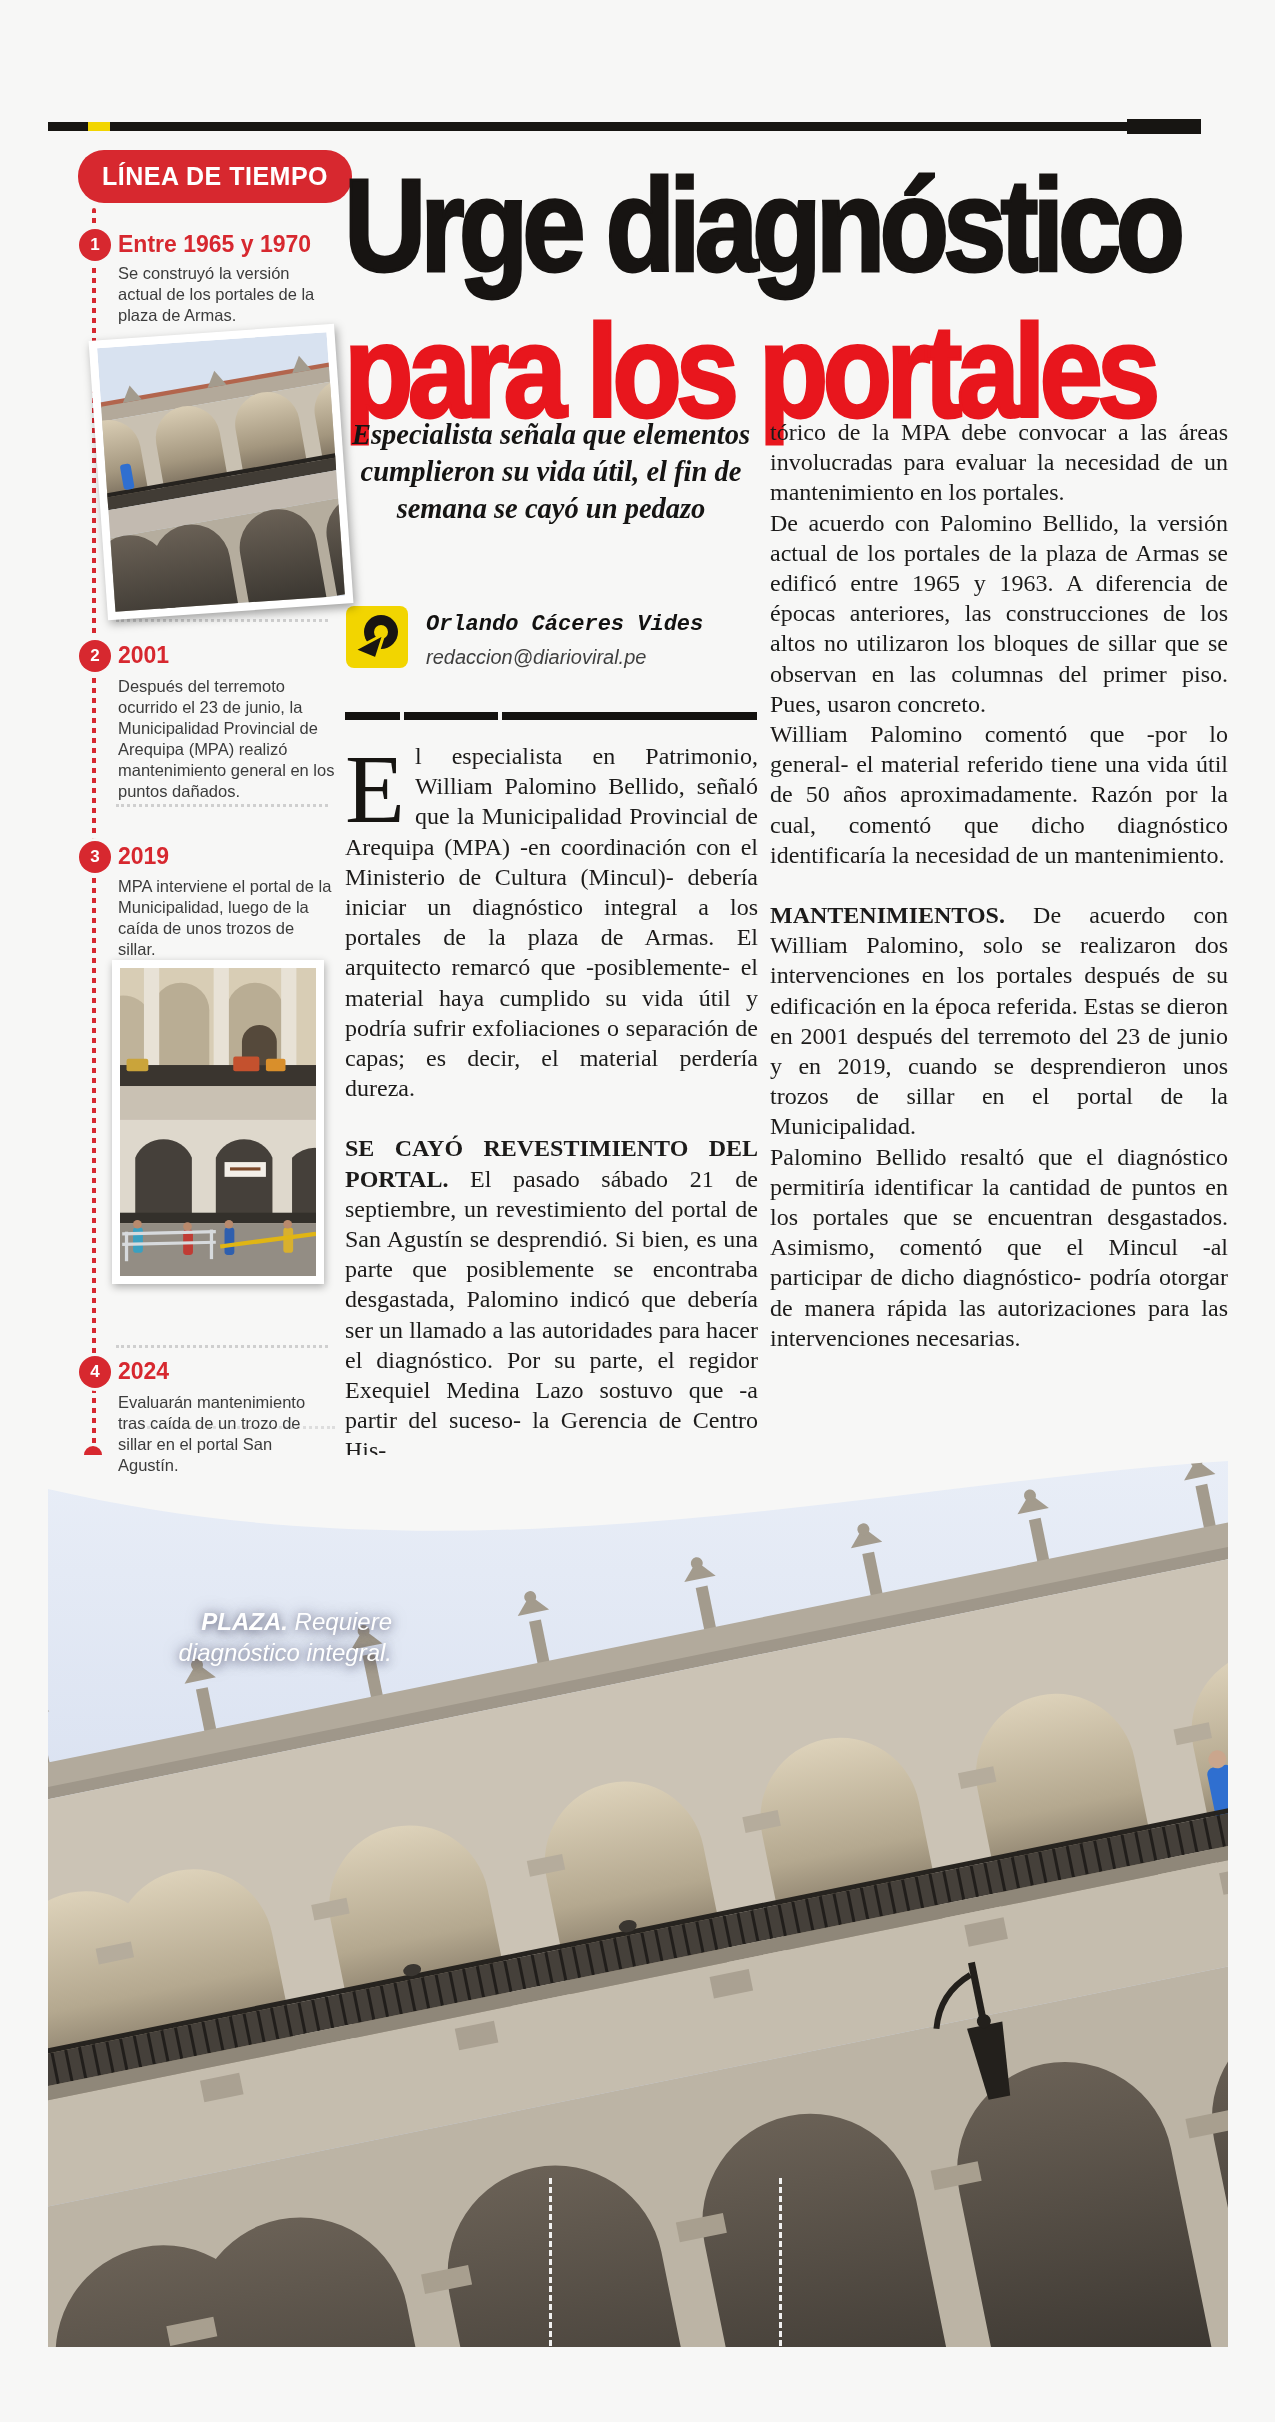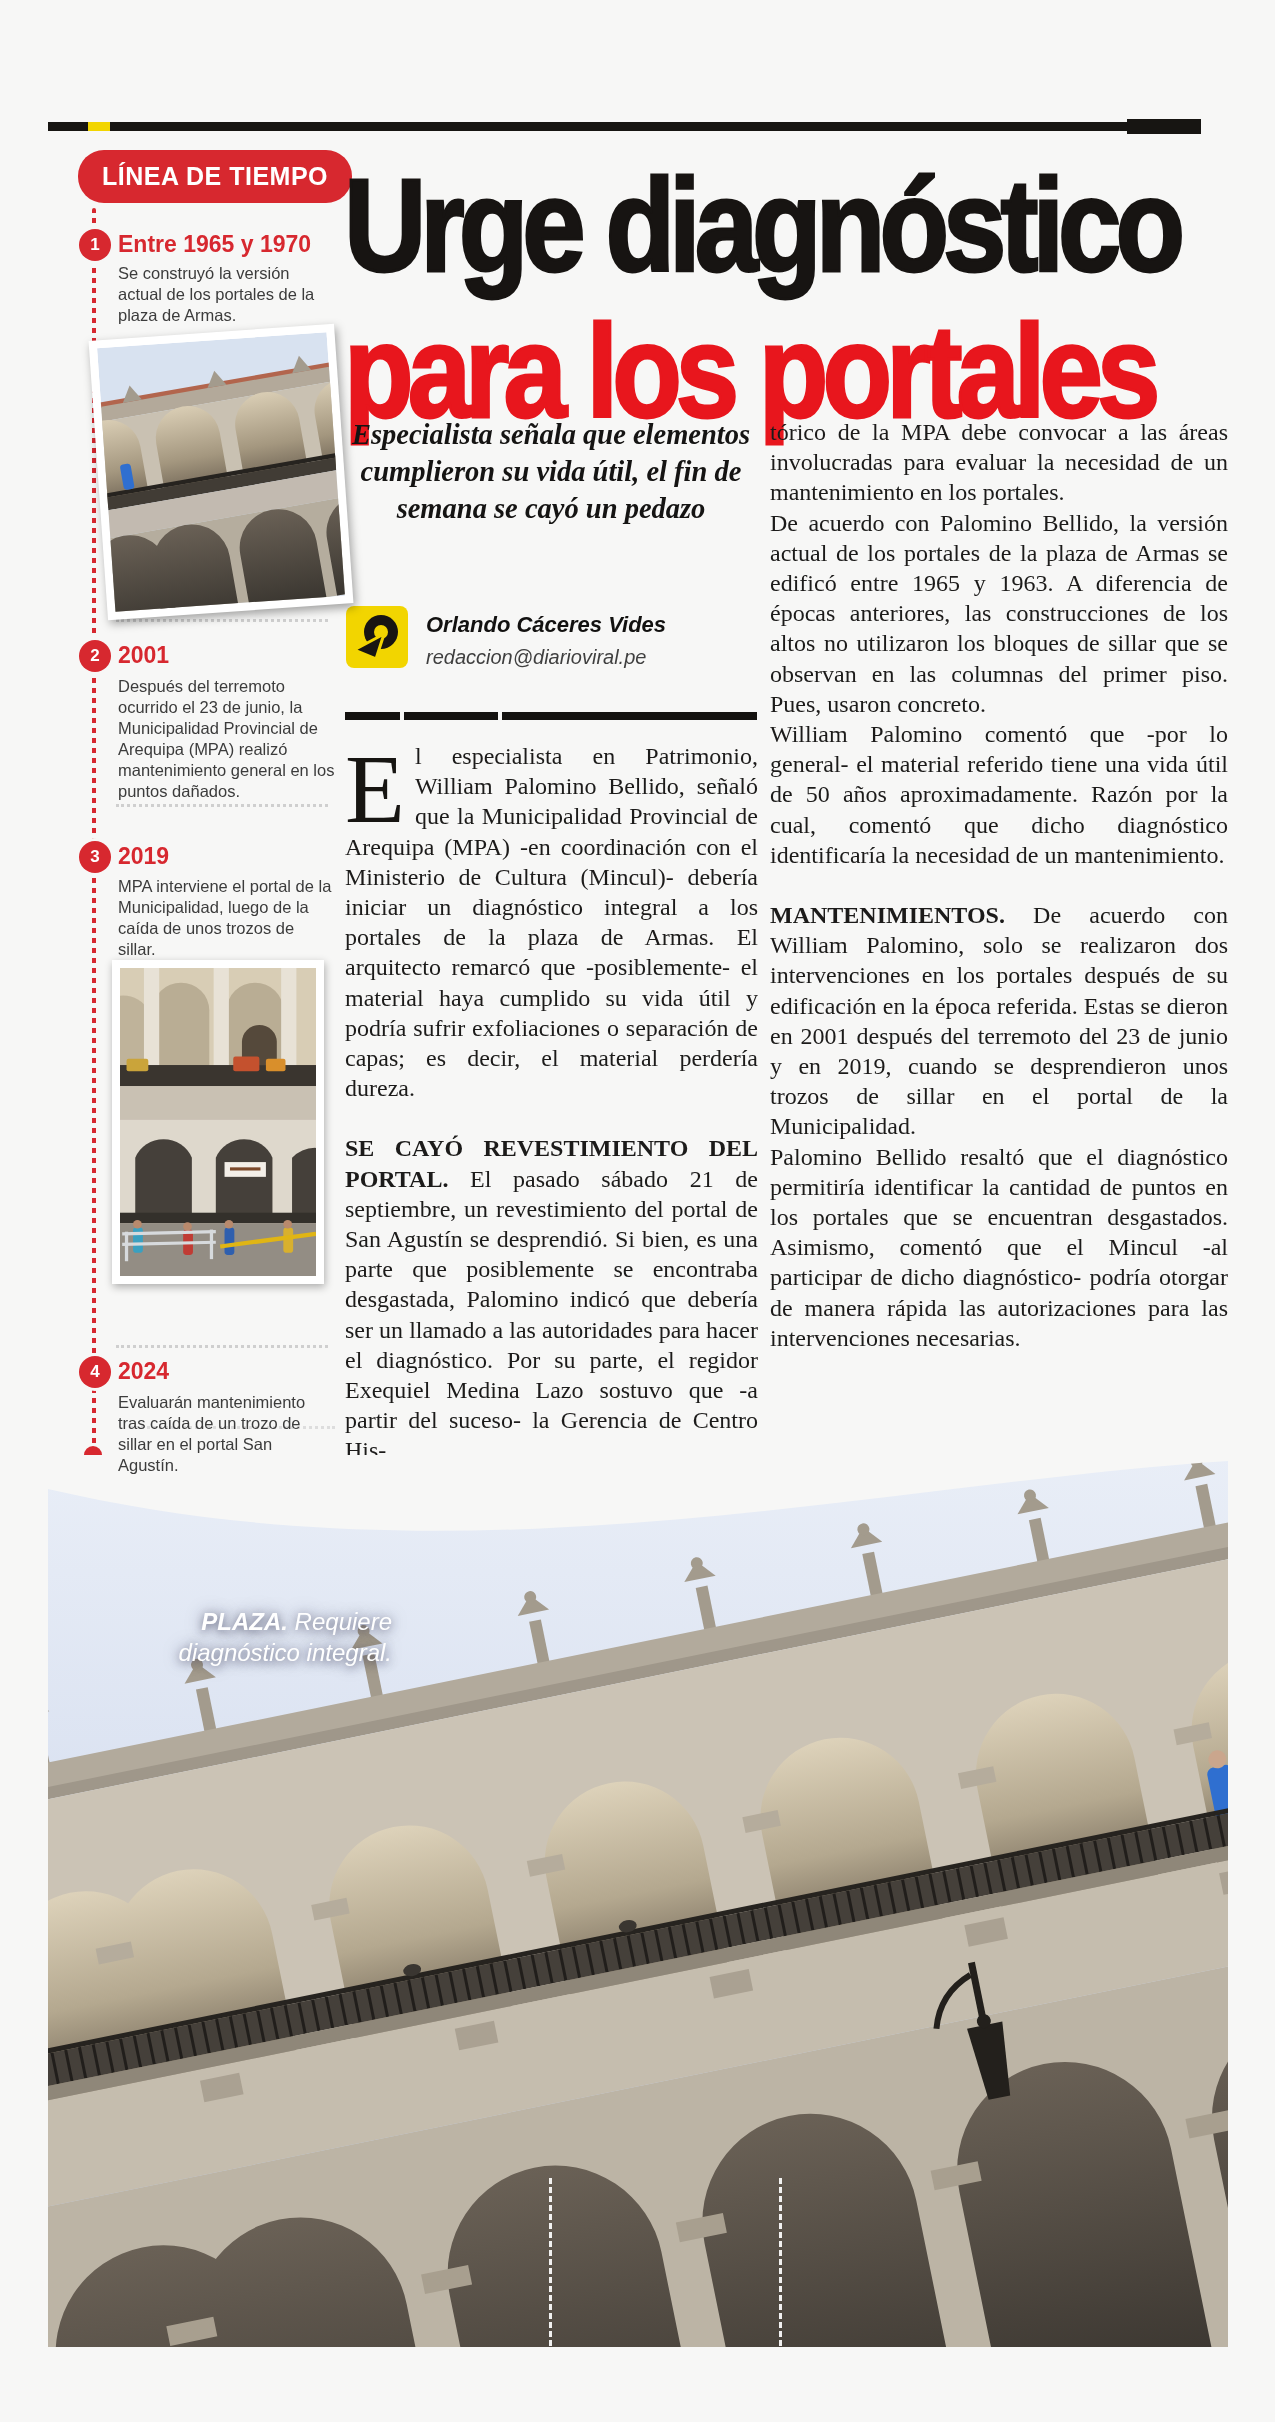--- a/index.html
+++ b/index.html
@@ -37,21 +37,21 @@
       line-height:1;transform:scaleY(1.16);transform-origin:top left;-webkit-text-stroke:2.5px currentColor;
       white-space:nowrap;}
   .hl1{top:160px;color:#171412;}
   .hl2{top:306px;color:#e8161d;}
 
   .standfirst{position:absolute;left:350px;top:416px;width:402px;text-align:center;
     font-family:"Liberation Serif",serif;font-style:italic;font-weight:bold;font-size:28.5px;
     line-height:37px;color:#151413;}
 
   .byline-logo{position:absolute;left:346px;top:606px;width:62px;height:62px;background:#f2d500;border-radius:8px;}
-  .byline-name{position:absolute;left:426px;top:612px;font-family:Liberation Sans, sans-serif;
+  .byline-name{position:absolute;left:426px;top:612px;font-family:Liberation Mono, monospace;
     font-style:italic;font-weight:bold;font-size:22px;color:#121110;}
   .byline-email{position:absolute;left:426px;top:646px;font-size:20px;font-style:italic;color:#3f3f3f;}
 
   .divider{position:absolute;left:345px;top:712px;width:412px;height:8px;background:#141210;}
   .divider .notch{position:absolute;top:0;width:4px;height:8px;background:#f7f7f6;}
 
   
   .bodycol{position:absolute;font-family:"Liberation Serif",serif;font-size:24px;line-height:30.2px;
     text-align:justify;color:#1c1b1a;}
   .col1{left:345px;top:741px;width:413px;}

